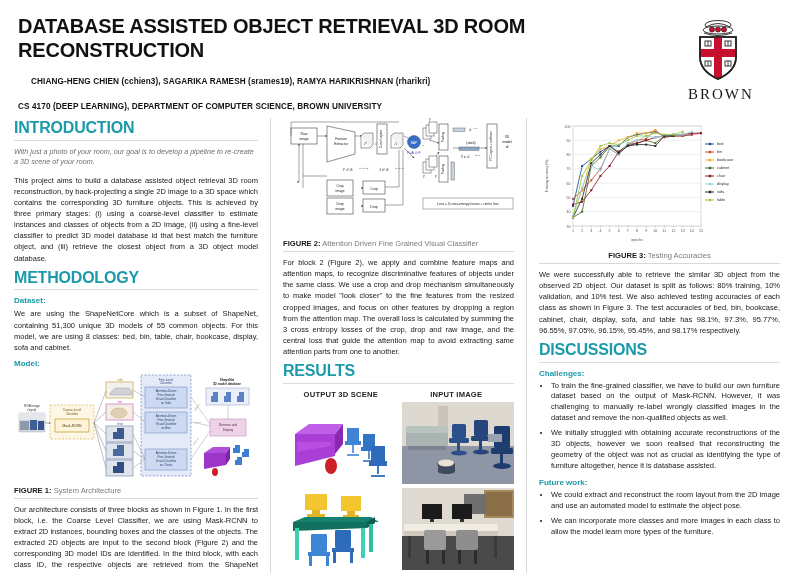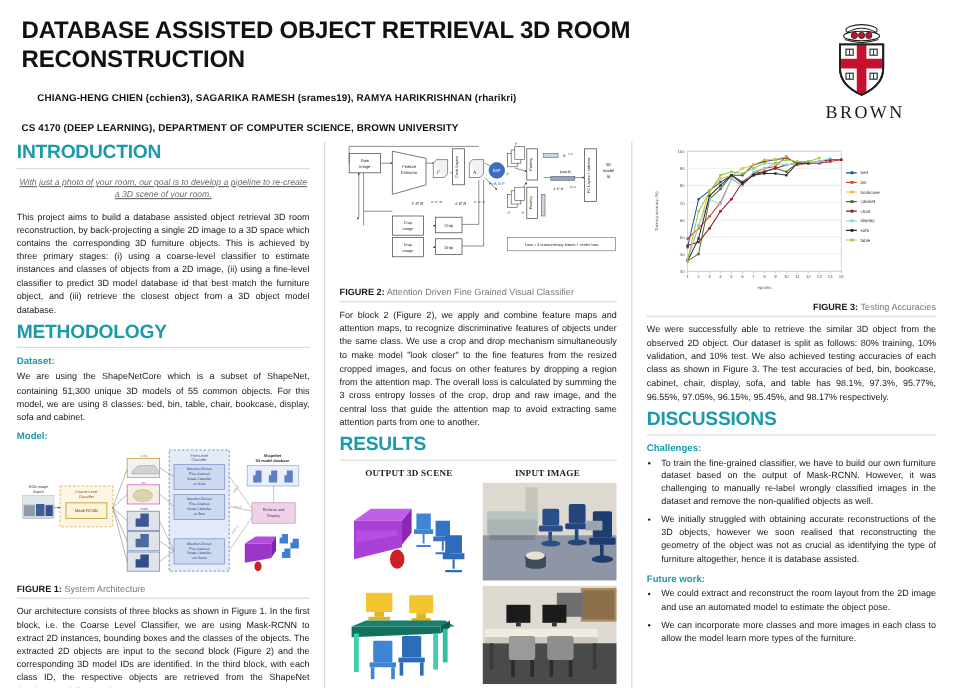--- a/index.html
+++ b/index.html
@@ -34,42 +34,42 @@
   h2.section{
     font-size:16px;font-weight:bold;color:#1b9aaa;margin:2px 0 3px 0;
     letter-spacing:-0.2px;line-height:1.05;
   }
   .rule{height:1px;background:#dcdcdc;margin:0 0 6px 0;}
 
   p.body{
     font-size:7.5px;line-height:1.48;text-align:justify;margin:0 0 6px 0;color:#1a1a1a;
   }
   p.lead{
-    font-size:7.2px;line-height:1.45;font-style:italic;color:#6d6d6d;margin:0 0 7px 0;text-align:center;text-decoration:underline;
+    font-size:7.2px;line-height:1.45;font-style:italic;color:#6d6d6d;margin:0 0 7px 0;text-align:left;
   }
   .subhead{font-size:8px;font-weight:bold;color:#1b9aaa;margin:4px 0 3px 0;}
   .figcap{
     font-size:7.6px;margin:3px 0 0 0;color:#7a7a7a;
   }
   .figcap b{color:#1a1a1a;font-weight:bold;}
   .figrule{height:1px;background:#d8d8d8;margin:3px 0 5px 0;}
 
   ul.bullets{margin:2px 0 6px 0;padding-left:12px;}
   ul.bullets li{font-size:7.5px;line-height:1.46;text-align:justify;margin-bottom:4px;}
 
   
   .fig1{position:relative;width:100%;height:112px;margin-top:2px;}
   .fig1 svg{display:block;}
 
   
   .fig2{position:relative;width:100%;height:118px;}
   .fig2 svg{display:block;}
 
   
-  .results-head{display:flex;margin:4px 0 3px 0;font-family:Liberation Serif, serif;}
+  .results-head{display:flex;margin:4px 0 3px 0;}
   .results-head div{
     flex:1;text-align:center;font-size:7.6px;font-weight:bold;letter-spacing:0.2px;color:#222;
   }
   .results-grid{display:flex;flex-direction:column;gap:4px;}
   .result-row{display:flex;gap:6px;}
   .cell3d{flex:1;height:82px;position:relative;background:#fff;}
   .cellphoto{flex:1;height:82px;position:relative;overflow:hidden;}
   .cell3d svg,.cellphoto svg{display:block;}
 
   
@@ -718,21 +718,21 @@
             <rect x="115.28571428571429" y="12.142857142857142" width="2" height="2" fill="#9ac93f"></rect>
             <rect x="124.42857142857143" y="13.571428571428571" width="2" height="2" fill="#9ac93f"></rect>
             <rect x="133.57142857142856" y="13.571428571428571" width="2" height="2" fill="#9ac93f"></rect>
             <rect x="142.71428571428572" y="10.714285714285715" width="2" height="2" fill="#9ac93f"></rect>
             <line x1="166" y1="80" x2="175" y2="80" stroke="#9ac93f" stroke-width="1"></line>
             <rect x="169.8" y="78.8" width="2.4" height="2.4" fill="#9ac93f"></rect>
             <text x="178" y="81.4" font-size="3.8" fill="#333" font-family="Liberation Sans, sans-serif">table</text>
           </svg>
       </div>
 
-      <p class="figcap" style="text-align:right;">
+      <p class="figcap" style="text-align:center;">
         <b>FIGURE 3:</b><span> Testing Accuracies</span>
       </p>
       <div class="figrule"></div>
       <p class="body">We were successfully able to retrieve the similar 3D object from the observed 2D object. Our dataset is split as follows: 80% training, 10% validation, and 10% test. We also achieved testing accuracies of each class as shown in Figure 3. The test accuracies of bed, bin, bookcase, cabinet, chair, display, sofa, and table has 98.1%, 97.3%, 95.77%, 96.55%, 97.05%, 96.15%, 95.45%, and 98.17% respectively.</p>
 
       <h2 class="section">DISCUSSIONS</h2>
       <div class="rule"></div>
 
       <div class="subhead">Challenges:</div>
       <ul class="bullets">

